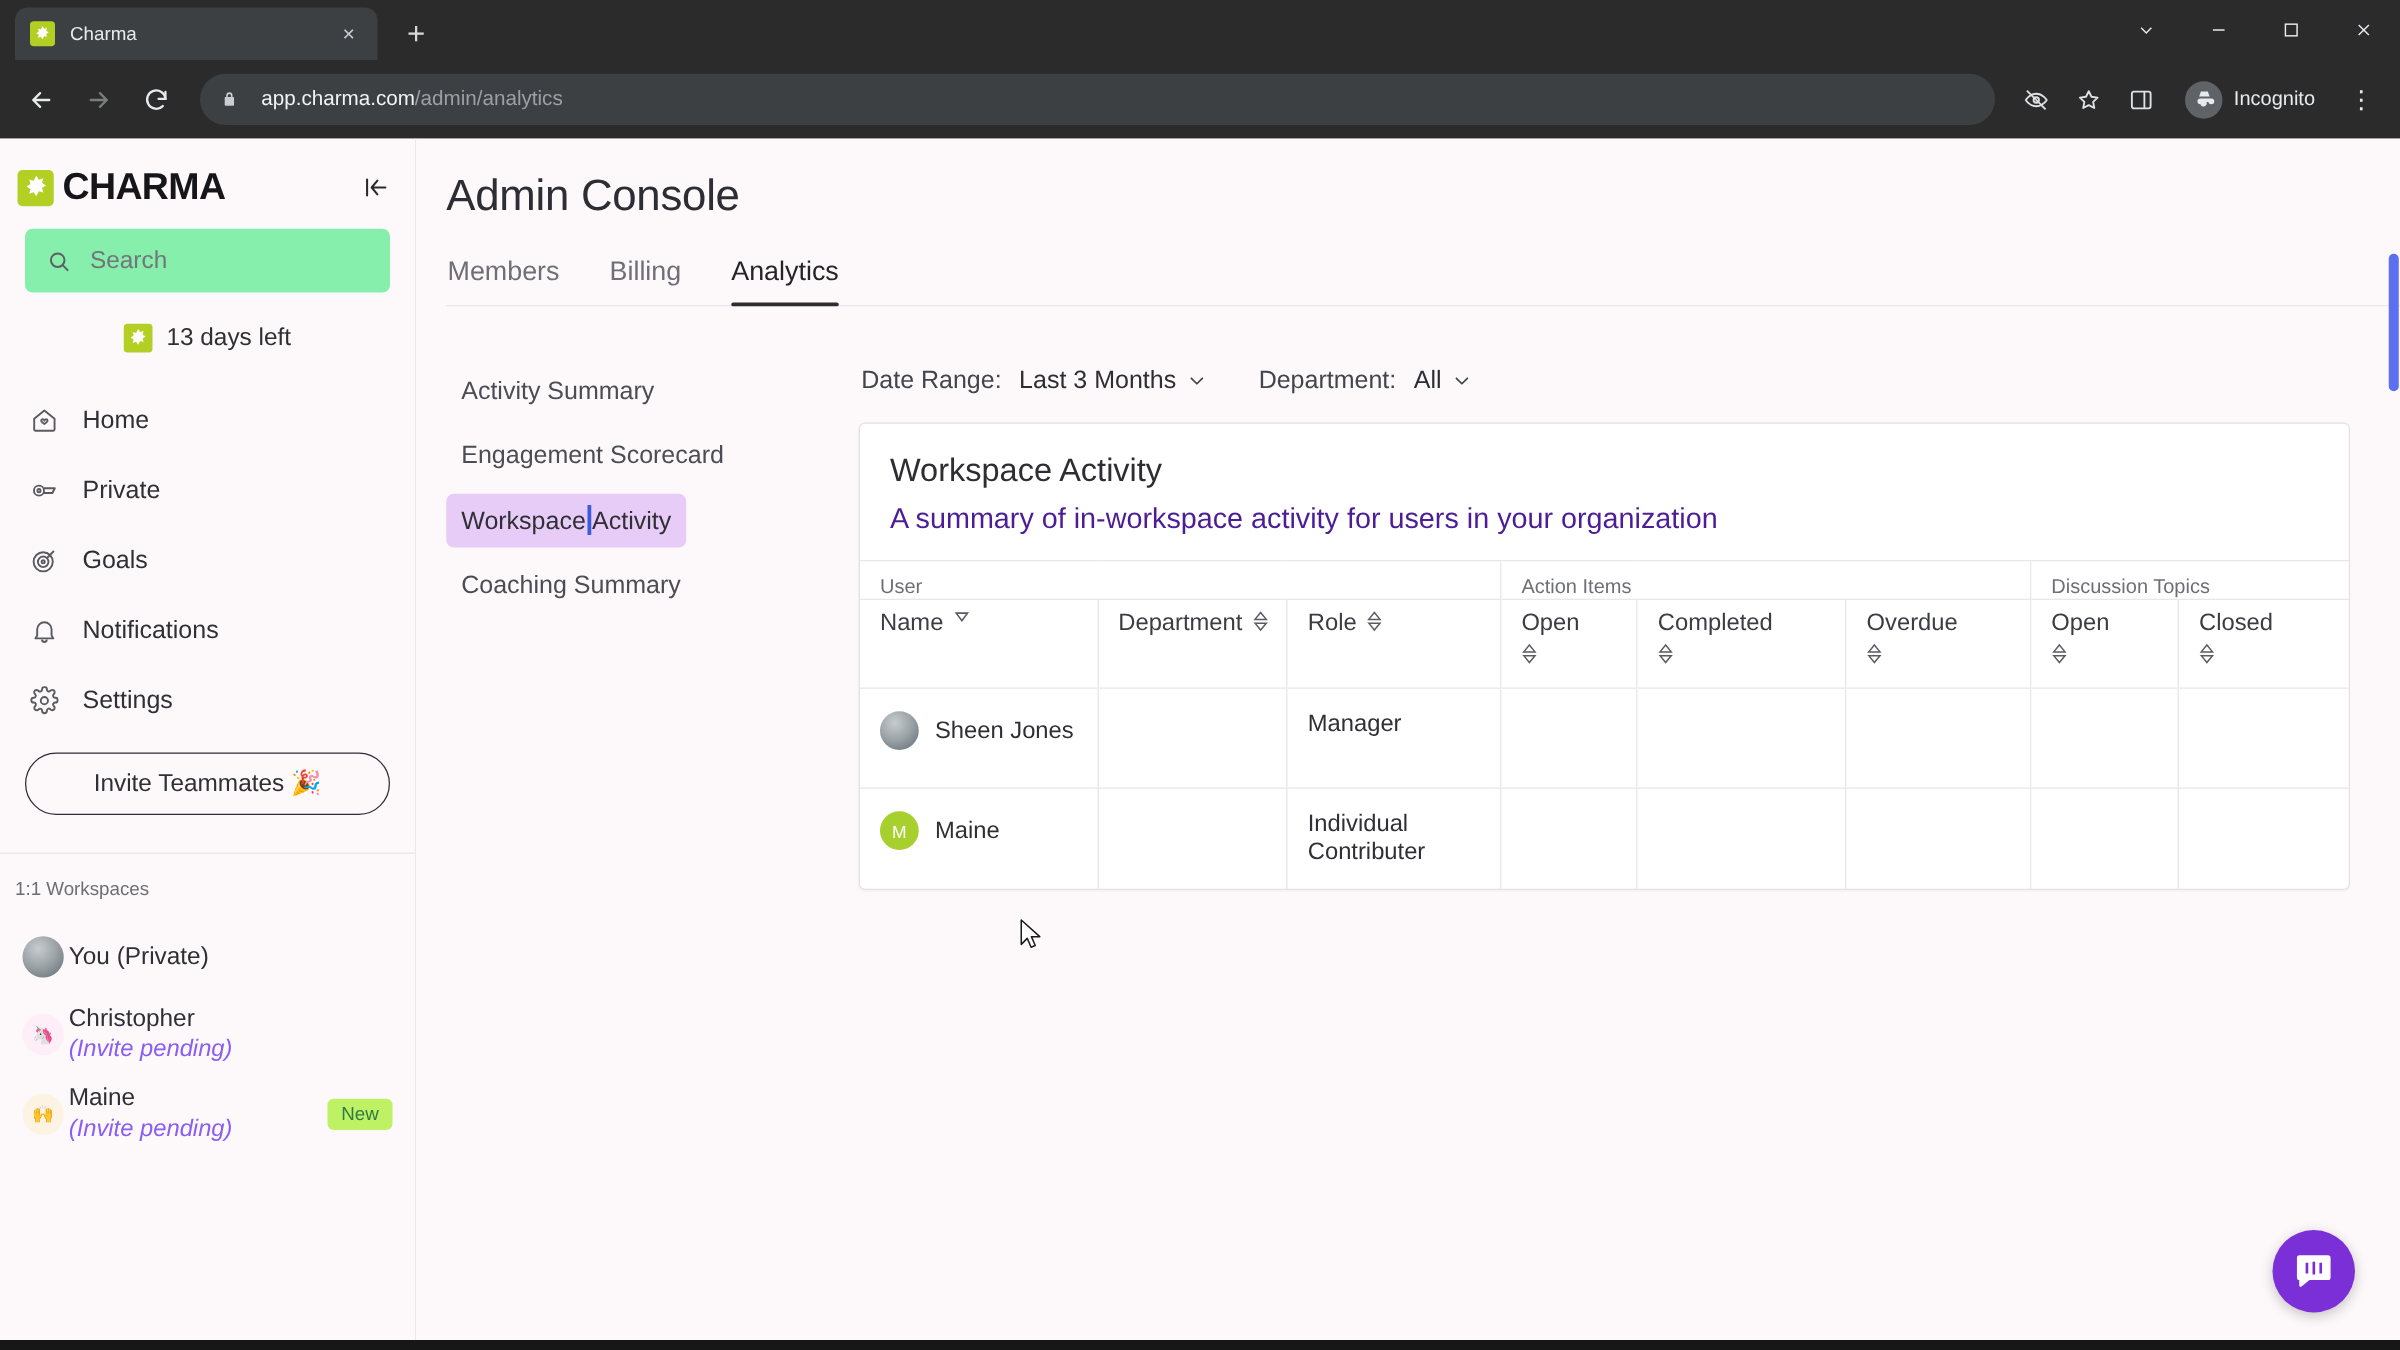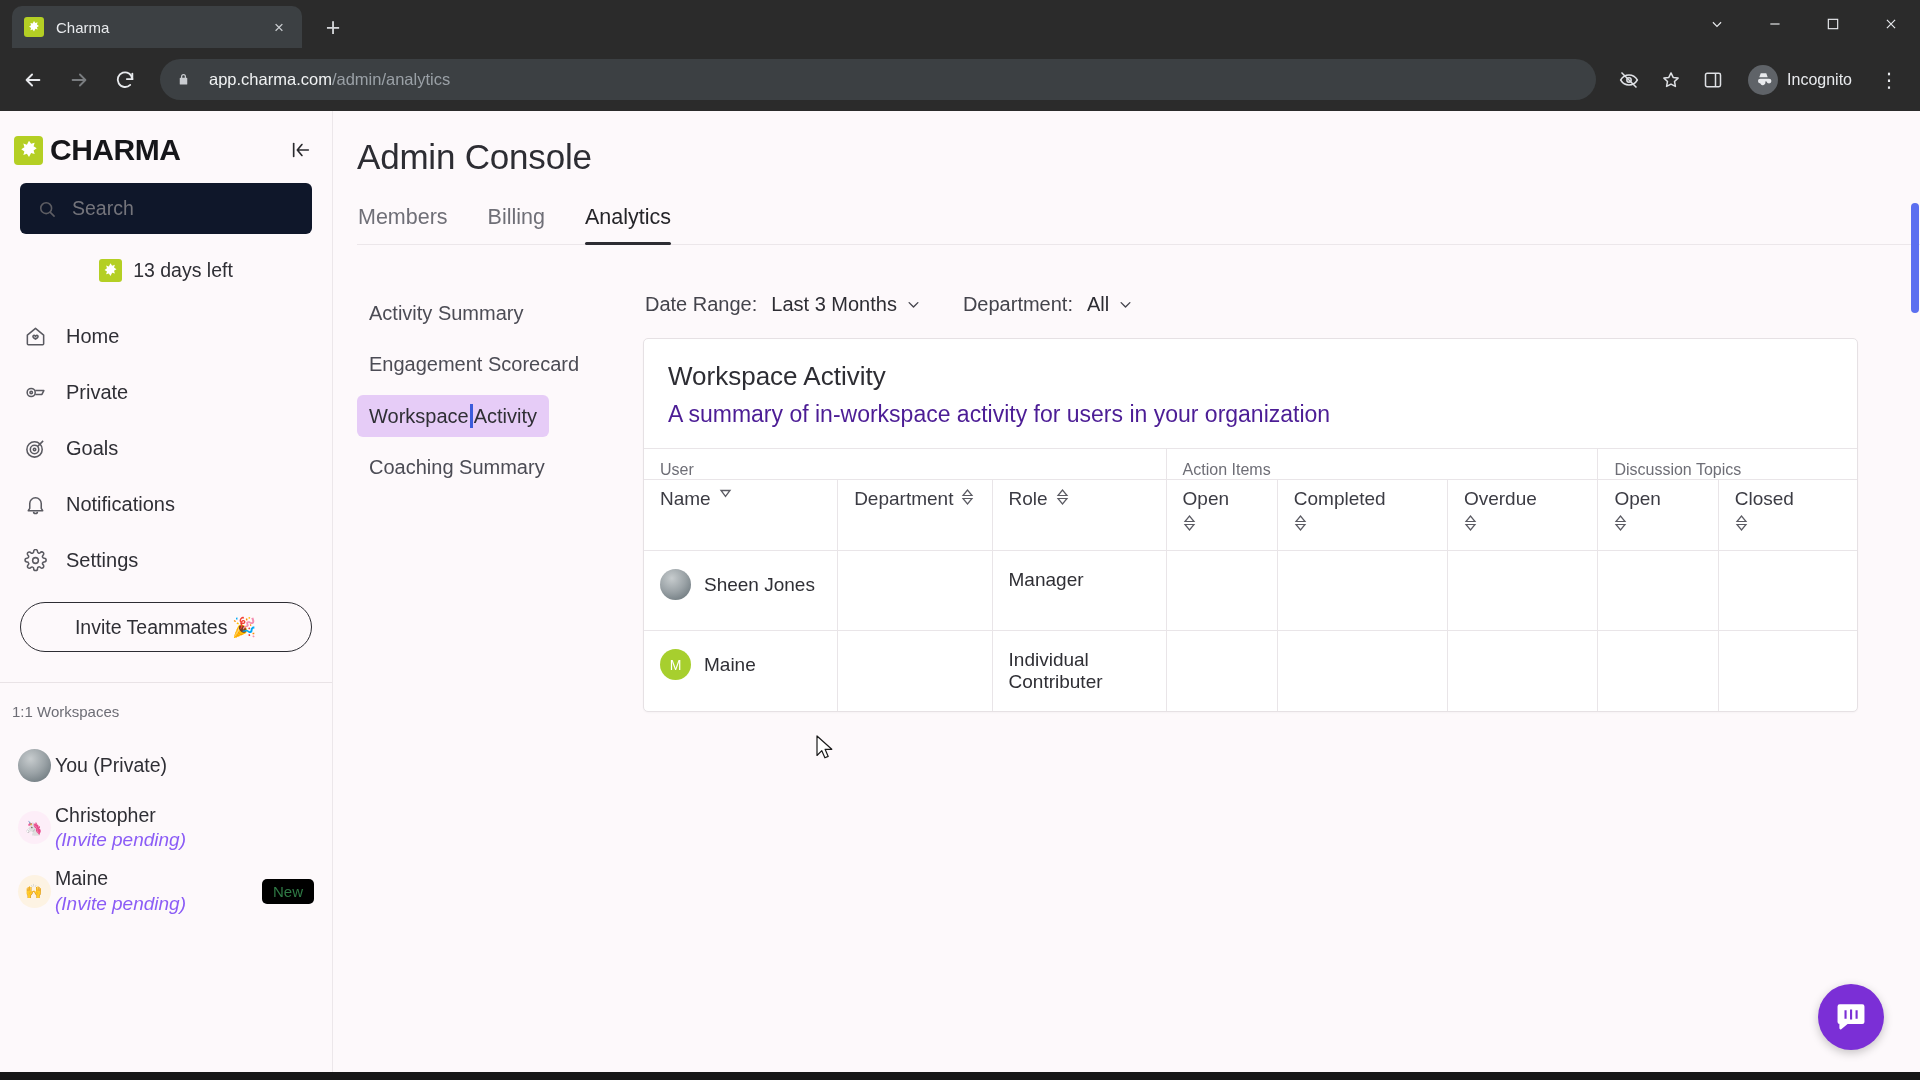--- a/index.html
+++ b/index.html
@@ -130,21 +130,21 @@
     letter-spacing: -0.5px;
   }
   .collapse-btn {
     width: 34px; height: 34px; display: flex;
     align-items: center; justify-content: center; color: #2a2a2e;
   }
   .collapse-btn svg { width: 22px; height: 22px; }
 
   .sb-search {
     margin: 8px 20px 0 20px; height: 51px;
-    background: #0f172a; border-radius: 6px;
+    background: #86efac; border-radius: 6px;
     display: flex; align-items: center; padding: 0 17px; gap: 15px;
   }
   .sb-search svg { width: 20px; height: 20px; color: #5d5d63; flex: 0 0 auto;}
   .sb-search-ph { font-size: 19.5px; color: #74747b; }
 
   .sb-trial {
     display: flex; align-items: center; justify-content: center;
     gap: 11px; margin-top: 25px; padding: 0 20px;
   }
   .sb-trial-mark {
@@ -187,21 +187,21 @@
   }
   .ws-avatar.photo {
     background: radial-gradient(circle at 38% 30%, #c7ccce 0%, #9aa2a6 48%, #5e6a70 100%);
   }
   .ws-avatar.pink { background: #fdeef8; }
   .ws-avatar.yellow { background: #fdf3e3; }
   .ws-texts { flex: 1; min-width: 0; }
   .ws-name { font-size: 19.5px; color: #2f2f35; line-height: 1.15; }
   .ws-sub { font-size: 19px; color: #8b5cf6; font-style: italic; margin-top: 3px; }
   .ws-badge {
-    background: #000000; color: #2f7a45; font-size: 15px;
+    background: #bef264; color: #2f7a45; font-size: 15px;
     padding: 4px 11px; border-radius: 5px; flex: 0 0 auto;
   }
 
   
   .main {
     flex: 1; min-width: 0; height: 100%;
     background: #fdf9fb; position: relative; overflow: hidden;
   }
   .main-header { padding: 26px 0 0 24px; }
   .page-title {
@@ -214,21 +214,21 @@
   .tab-item {
     font-size: 21.5px; color: #6f6f77; padding-bottom: 14px;
     position: relative;
   }
   .tab-item.active { color: #252529; }
   .tab-item.active::after {
     content: ""; position: absolute; left: 0; right: 0; bottom: -1px;
     height: 3px; background: #2d2d33; border-radius: 2px;
   }
 
-  .content-row { display: flex; padding: 48px 0 0 0; }
+  .content-row { display: flex; padding: 48px 0 0 0; gap: 44px; }
   .subnav { width: 310px; flex: 0 0 310px; padding-left: 24px; }
   .subnav-item {
     font-size: 20px; color: #4c4c55; padding: 9px 12px;
     border-radius: 6px; margin-bottom: 10px; display: inline-block;
   }
   .subnav-item.selected {
     background: #e6ccf7; color: #2f2f35; position: relative;
   }
   .caret-mark {
     display: inline-block; width: 3px; height: 24px;

